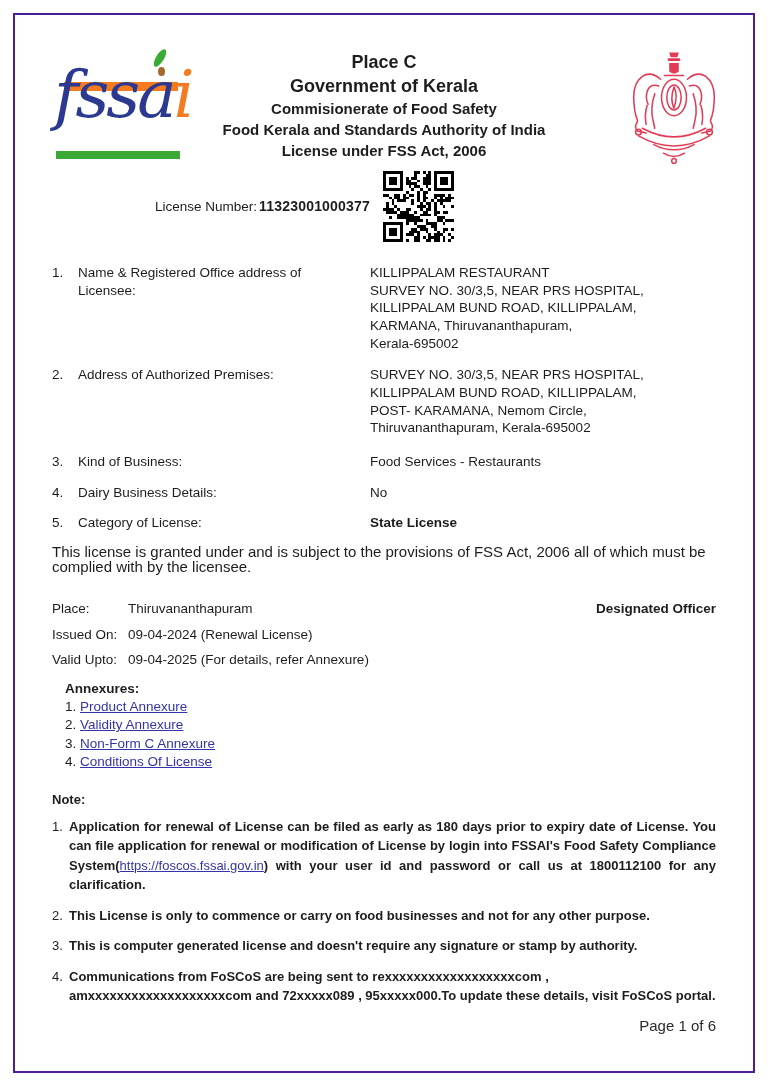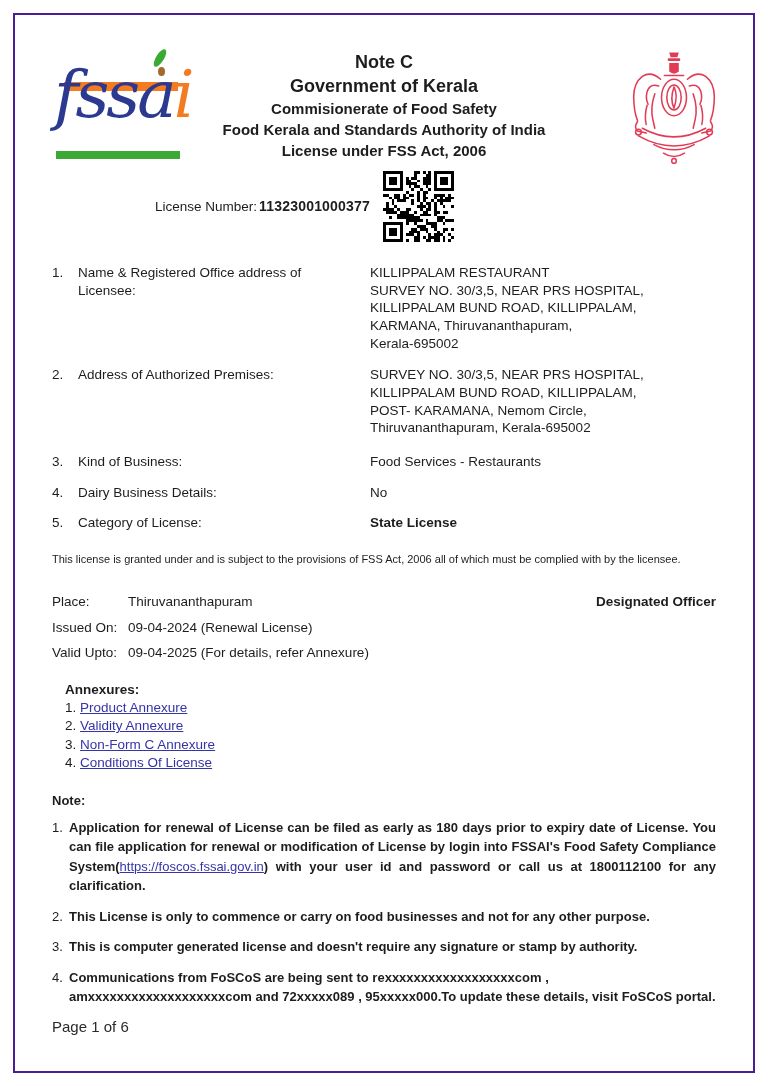--- a/index.html
+++ b/index.html
@@ -41,61 +41,61 @@
 
   
   .fields{margin-top:6px;}
   .field-row{display:flex;font-size:13.5px;line-height:1.31;}
   .field-row .num{width:26px;flex:none;}
   .field-row .label{width:292px;flex:none;padding-right:10px;box-sizing:border-box;}
   .field-row .value{flex:1;white-space:pre-line;}
   .m14{margin-bottom:14px;} .m16{margin-bottom:16px;} .m13{margin-bottom:13px;}
   .bold{font-weight:bold;}
 
-  .disclaimer{margin-top:20px;font-size:11px;line-height:15px;color:#1d1d1f;}
+  .disclaimer{margin-top:12px;font-size:15px;line-height:15px;color:#1d1d1f;}
 
   
   .issue{position:relative;margin-top:22px;font-size:13.5px;}
   .issue-row{display:flex;line-height:25.5px;}
   .issue-row .ilabel{width:76px;flex:none;}
   .officer{position:absolute;right:0;top:0;font-weight:bold;font-size:13.5px;line-height:25.5px;}
 
   
-  .annexures{margin-top:14px;margin-left:13px;font-size:13.5px;}
+  .annexures{margin-top:6px;margin-left:13px;font-size:13.5px;}
   .annex-title{font-weight:bold;line-height:19px;}
   .annex-item{line-height:18.5px;}
   a.link, .link{color:var(--link,#3434a8);text-decoration:underline;cursor:pointer;}
 
   
   .notes{margin-top:18px;font-size:13px;}
   .note-title{font-weight:bold;line-height:19px;margin-bottom:8px;}
   .note-item{display:flex;margin-bottom:11px;}
   .note-item .nnum{width:17px;flex:none;line-height:19.5px;}
   .note-item .ntext{flex:1;font-weight:bold;text-align:justify;line-height:19.5px;white-space:pre-line;}
   .note-item .ntext .link{font-weight:normal;}
 
   
-  .page-footer{margin-top:8px;text-align:left;font-size:15px;color:#2a2a2a;}
+  .page-footer{margin-top:8px;text-align:right;font-size:15px;color:#2a2a2a;}
 </style>
 </head>
 <body>
 
 <div class="page">
 
   <div class="header">
     <div class="fssai-logo">
       <div class="fssai-bar-top"></div>
       <div class="fssai-bar-bottom"></div>
       <div class="fssai-word"><span>fssa</span><span class="i-orange">i</span></div>
       <div class="fssai-leaf"></div>
       <div class="fssai-seed"></div>
     </div>
 
     <div class="header-text">
-      <div class="h-big">Note C</div>
+      <div class="h-big">Place C</div>
       <div class="h-big">Government of Kerala</div>
       <div class="h-small">Commisionerate of Food Safety</div>
       <div class="h-small">Food Kerala and Standards Authority of India</div>
       <div class="h-small">License under FSS Act, 2006</div>
     </div>
 
     <svg class="kerala-emblem" viewBox="0 0 100 130">
       <g fill="none" stroke="var(--emblem_red,#e23b55)" stroke-width="1.6" stroke-linecap="round">
         <g fill="var(--emblem_red,#e23b55)" stroke="none">
           <path d="M45,5 h10 l-1.5,5 h-7 z"></path>

